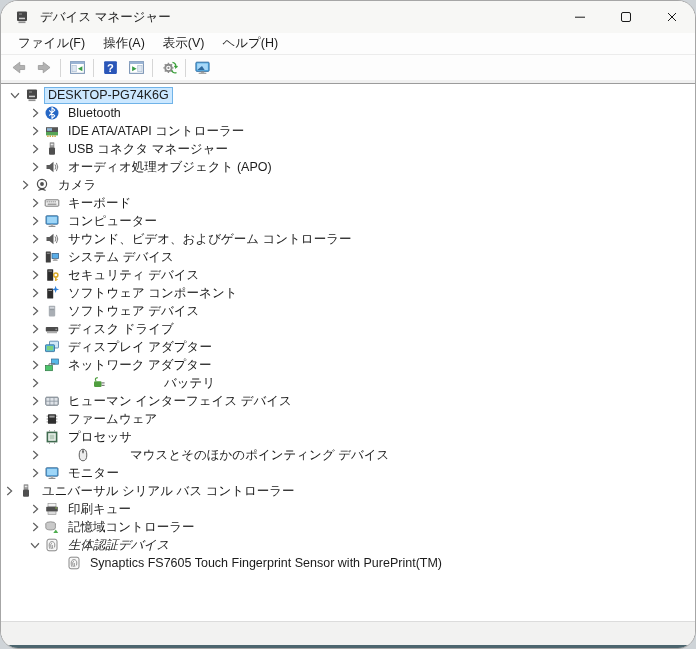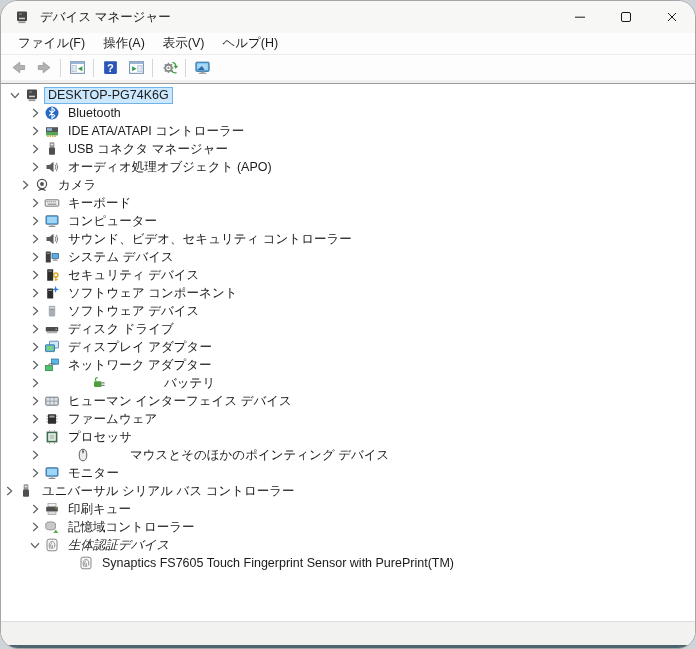--- a/index.html
+++ b/index.html
@@ -292,21 +292,21 @@
             <path d="M6 3.5 L11 8 L6 12.5" fill="none" stroke="#5f5f5f" stroke-width="1.4"></path>
           </svg>
         </span>
         <span class="icn">
           <svg width="16" height="16" viewBox="0 0 16 16">
             <path d="M2.5 6 H5.5 L9.5 2.8 V13.2 L5.5 10 H2.5 Z" fill="#5a5a5a"></path>
             <path d="M11 5.5 Q12.9 8 11 10.5" fill="none" stroke="#7d7d7d" stroke-width="1"></path>
             <path d="M12.4 3.9 Q15.2 8 12.4 12.1" fill="none" stroke="#7d7d7d" stroke-width="1"></path>
           </svg>
         </span>
-        <span class="tlabel">サウンド、ビデオ、セキュリティ コントローラー</span>
+        <span class="tlabel">サウンド、ビデオ、およびゲーム コントローラー</span>
       </div>
       <div class="trow" style="padding-left: 26px;">
         <span class="chev">
           <svg width="14" height="14" viewBox="0 0 16 16">
             <path d="M6 3.5 L11 8 L6 12.5" fill="none" stroke="#5f5f5f" stroke-width="1.4"></path>
           </svg>
         </span>
         <span class="icn">
           <svg width="16" height="16" viewBox="0 0 16 16">
             <rect x="1.8" y="2.5" width="5" height="11" rx="0.6" fill="#3f3f3f"></rect>
@@ -568,21 +568,21 @@
           <svg width="16" height="16" viewBox="0 0 16 16">
             <rect x="3" y="2.2" width="10" height="11.6" rx="2" fill="#f7f7f7" stroke="#7a7a7a" stroke-width="0.9"></rect>
             <path d="M8 4.6 C6.1 4.6 5.2 6.1 5.2 8 C5.2 9.9 5.6 11.3 6.1 11.9" fill="none" stroke="#7a7a7a" stroke-width="0.8"></path>
             <path d="M8 6.3 C7 6.3 6.7 7.3 6.7 8.3 C6.7 9.6 7 10.9 7.5 11.8" fill="none" stroke="#7a7a7a" stroke-width="0.8"></path>
             <path d="M8.2 8 C8.5 8.8 8.4 10.4 8.8 11.8" fill="none" stroke="#7a7a7a" stroke-width="0.8"></path>
             <path d="M8 4.6 C9.9 4.6 10.8 6.1 10.8 8 C10.8 8.9 10.7 9.7 10.5 10.4" fill="none" stroke="#7a7a7a" stroke-width="0.8"></path>
           </svg>
         </span>
         <span class="tlabel">生体認証デバイス</span>
       </div>
-      <div class="trow" style="padding-left: 60px;">
+      <div class="trow" style="padding-left: 48px;">
         <span class="chev"></span>
         <span class="icn">
           <svg width="16" height="16" viewBox="0 0 16 16">
             <rect x="3" y="2.2" width="10" height="11.6" rx="2" fill="#f7f7f7" stroke="#7a7a7a" stroke-width="0.9"></rect>
             <path d="M8 4.6 C6.1 4.6 5.2 6.1 5.2 8 C5.2 9.9 5.6 11.3 6.1 11.9" fill="none" stroke="#7a7a7a" stroke-width="0.8"></path>
             <path d="M8 6.3 C7 6.3 6.7 7.3 6.7 8.3 C6.7 9.6 7 10.9 7.5 11.8" fill="none" stroke="#7a7a7a" stroke-width="0.8"></path>
             <path d="M8.2 8 C8.5 8.8 8.4 10.4 8.8 11.8" fill="none" stroke="#7a7a7a" stroke-width="0.8"></path>
             <path d="M8 4.6 C9.9 4.6 10.8 6.1 10.8 8 C10.8 8.9 10.7 9.7 10.5 10.4" fill="none" stroke="#7a7a7a" stroke-width="0.8"></path>
           </svg>
         </span>

